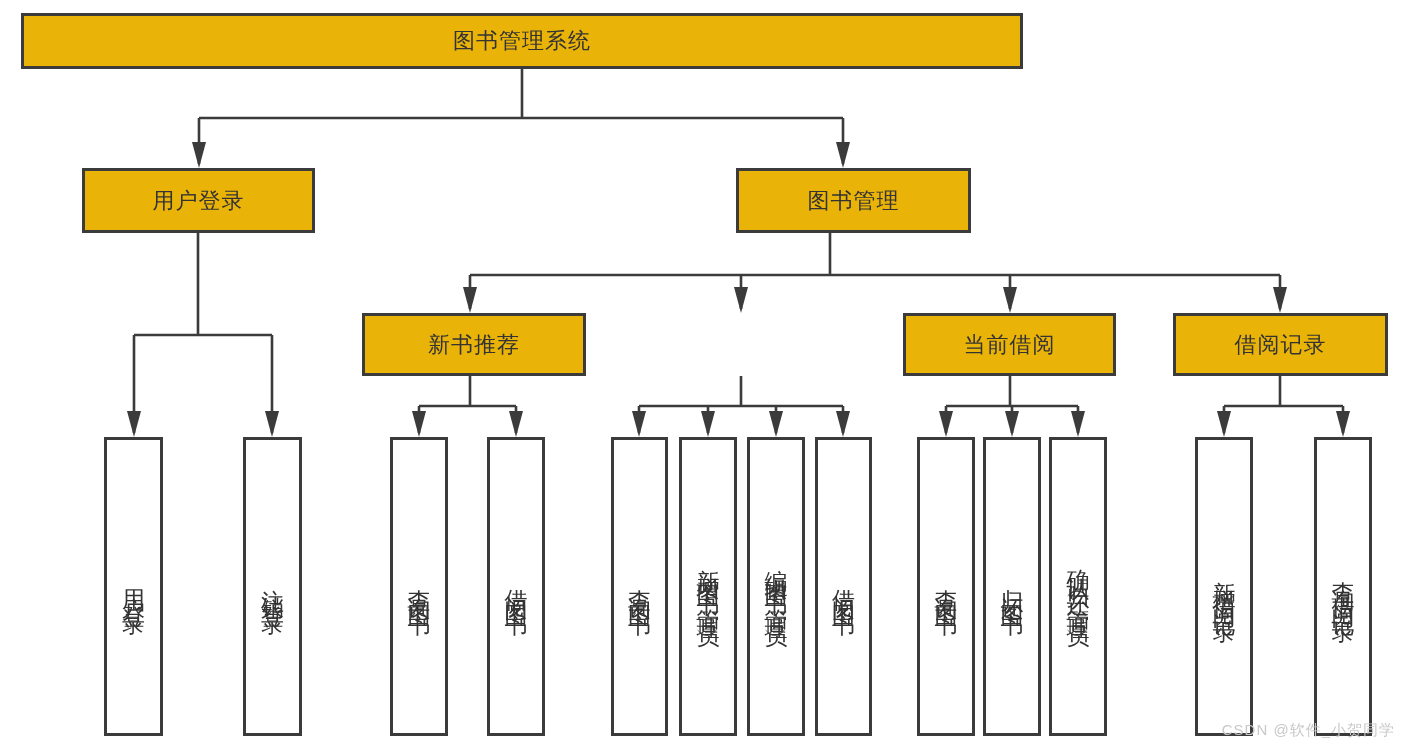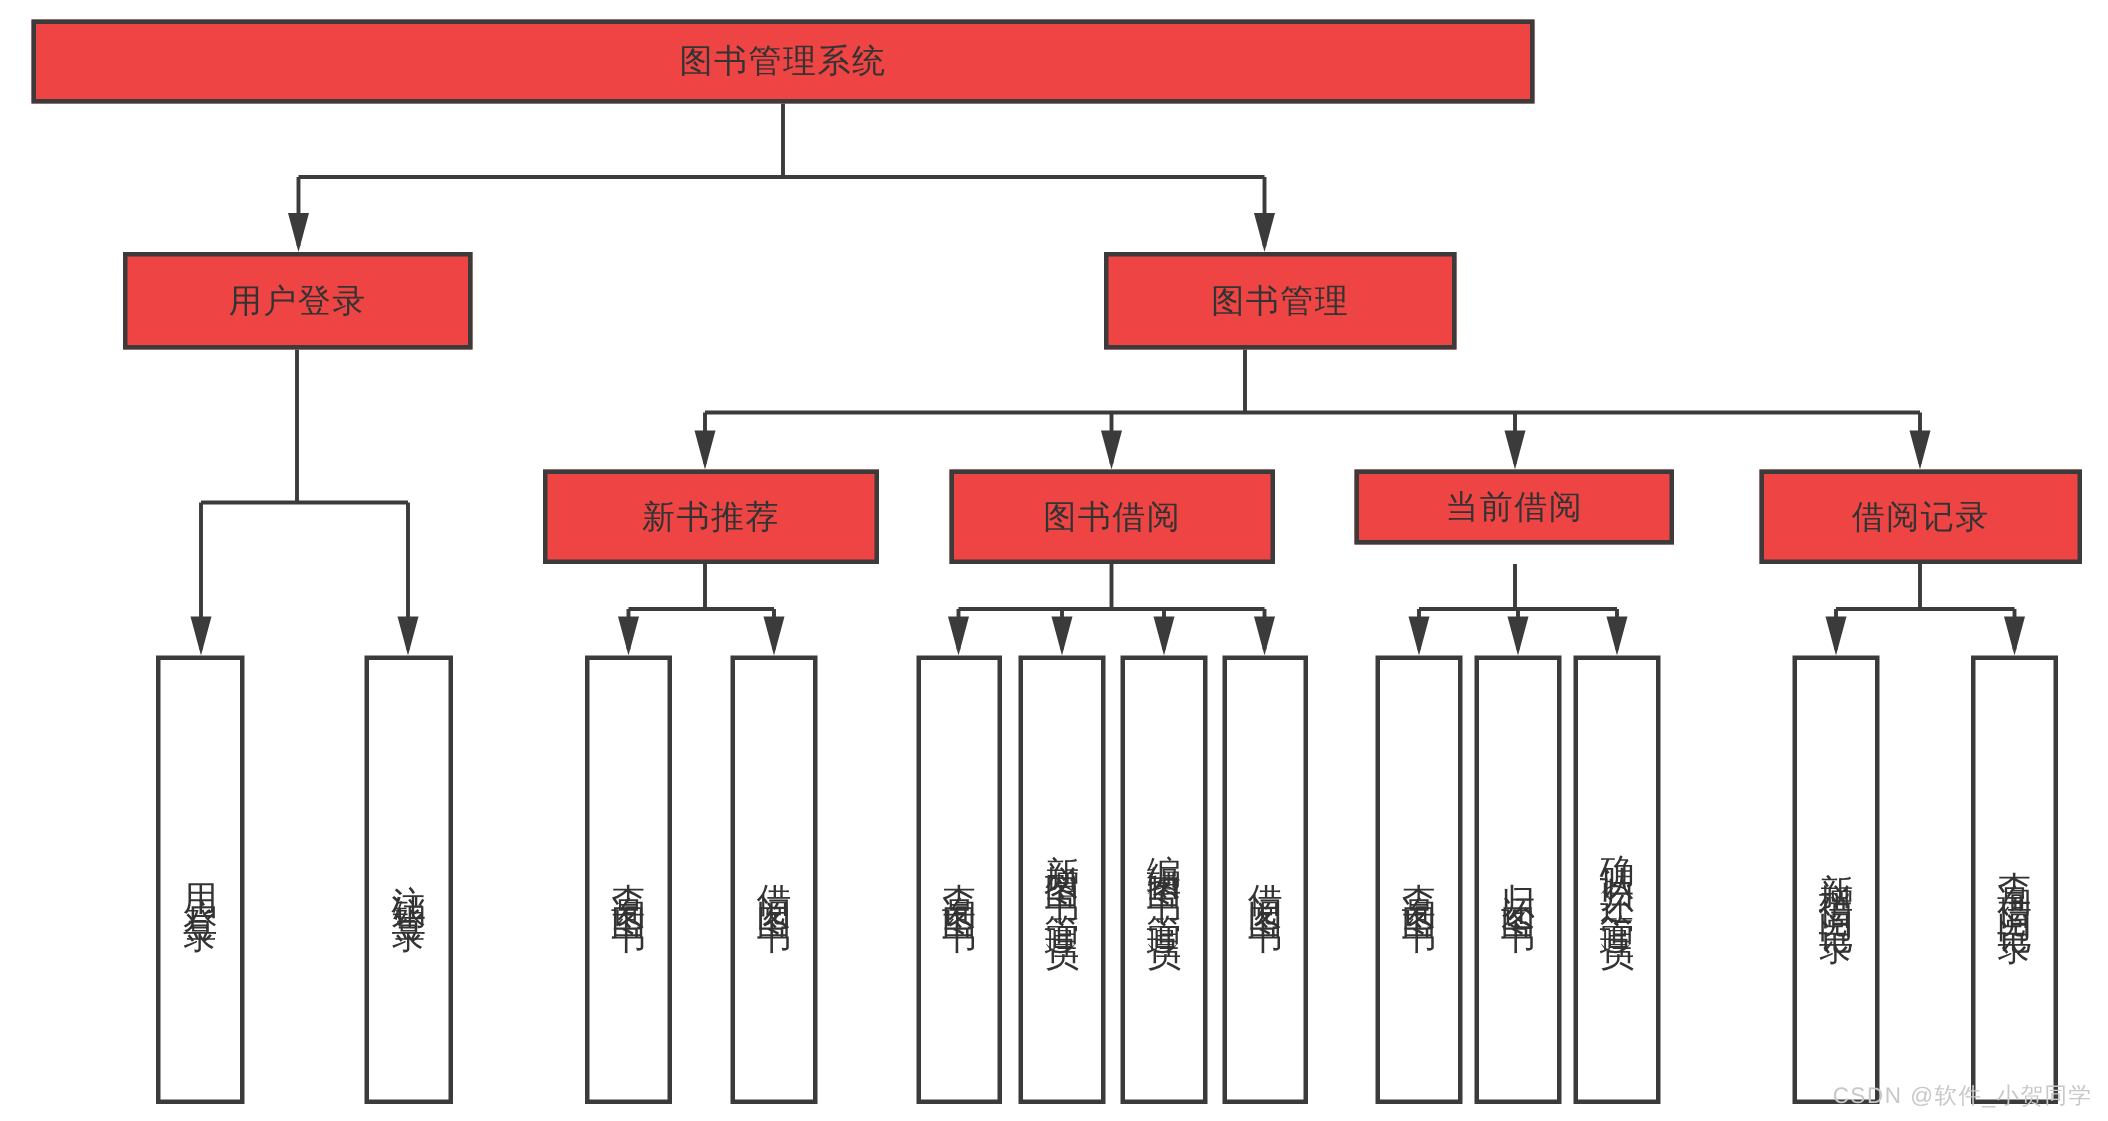--- a/index.html
+++ b/index.html
@@ -1,20 +1,20 @@
 <!DOCTYPE html>
 <html><head>
 <meta charset="utf-8">
 <style>
   html,body{margin:0;padding:0;background:#fff;}
   body{width:1405px;height:747px;position:relative;overflow:hidden;
        font-family:"Liberation Sans",sans-serif;color:#333;}
   #stage{position:absolute;left:0;top:0;width:1405px;height:747px;}
   svg.connectors{position:absolute;left:0;top:0;z-index:0;}
-  .hbox{position:absolute;box-sizing:border-box;border:3px solid #3b3b3b;background:#ef4444;
+  .hbox{position:absolute;box-sizing:border-box;border:3px solid #3b3b3b;background:#eab308;
         display:flex;align-items:center;justify-content:center;z-index:1;
         font-size:22px;letter-spacing:1px;color:#333;}
   .vbox{position:absolute;box-sizing:border-box;border:3px solid #3b3b3b;background:#fff;
         display:flex;align-items:center;justify-content:center;z-index:1;
         top:437px;width:59px;height:299px;}
   .vbox span{writing-mode:vertical-rl;font-size:23px;letter-spacing:8px;
         color:#333;line-height:1;white-space:nowrap;}
   .watermark{position:absolute;right:10px;bottom:7px;z-index:2;
         font-size:15px;color:#c8c8c8;letter-spacing:1px;}
 </style>
@@ -70,24 +70,21 @@
   <div class="hbox" style="left:82px;top:168px;width:233px;height:65px;">
     <span>用户登录</span>
   </div>
   <div class="hbox" style="left:712px;top:168px;width:235px;height:65px;margin-left:24px;">
     <span>图书管理</span>
   </div>
 
   <div class="hbox" style="left:362px;top:313px;width:224px;height:63px;">
     <span>新书推荐</span>
   </div>
-  <div class="hbox" style="left:633px;top:313px;width:217px;height:63px;">
-    <span>图书借阅</span>
-  </div>
-  <div class="hbox" style="left:903px;top:313px;width:213px;height:50px;">
+  <div class="hbox" style="left:903px;top:313px;width:213px;height:63px;">
     <span>当前借阅</span>
   </div>
   <div class="hbox" style="left:1173px;top:313px;width:215px;height:63px;">
     <span>借阅记录</span>
   </div>
 
   <div class="vbox" style="left:104px;">
     <span>用户登录</span>
   </div>
   <div class="vbox" style="left:243px;">

